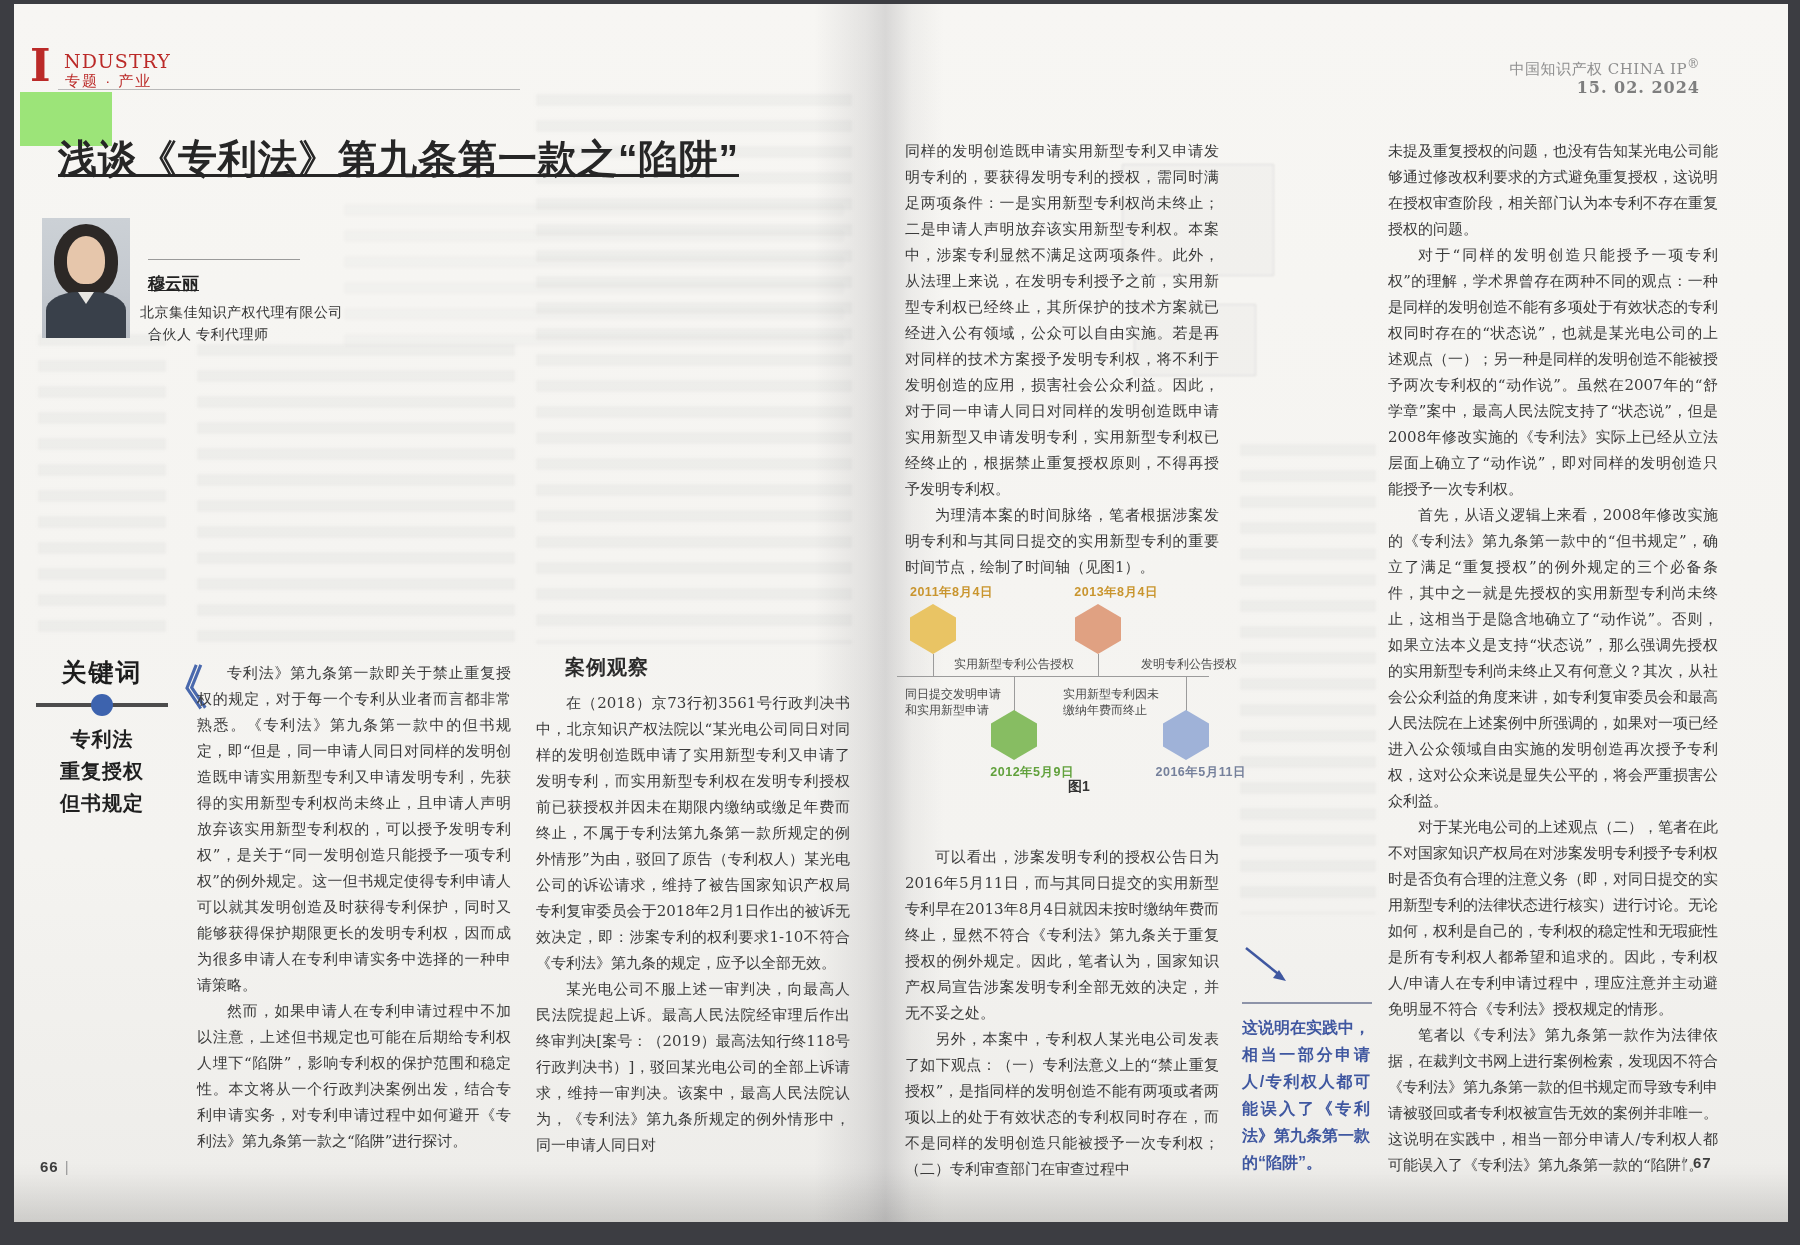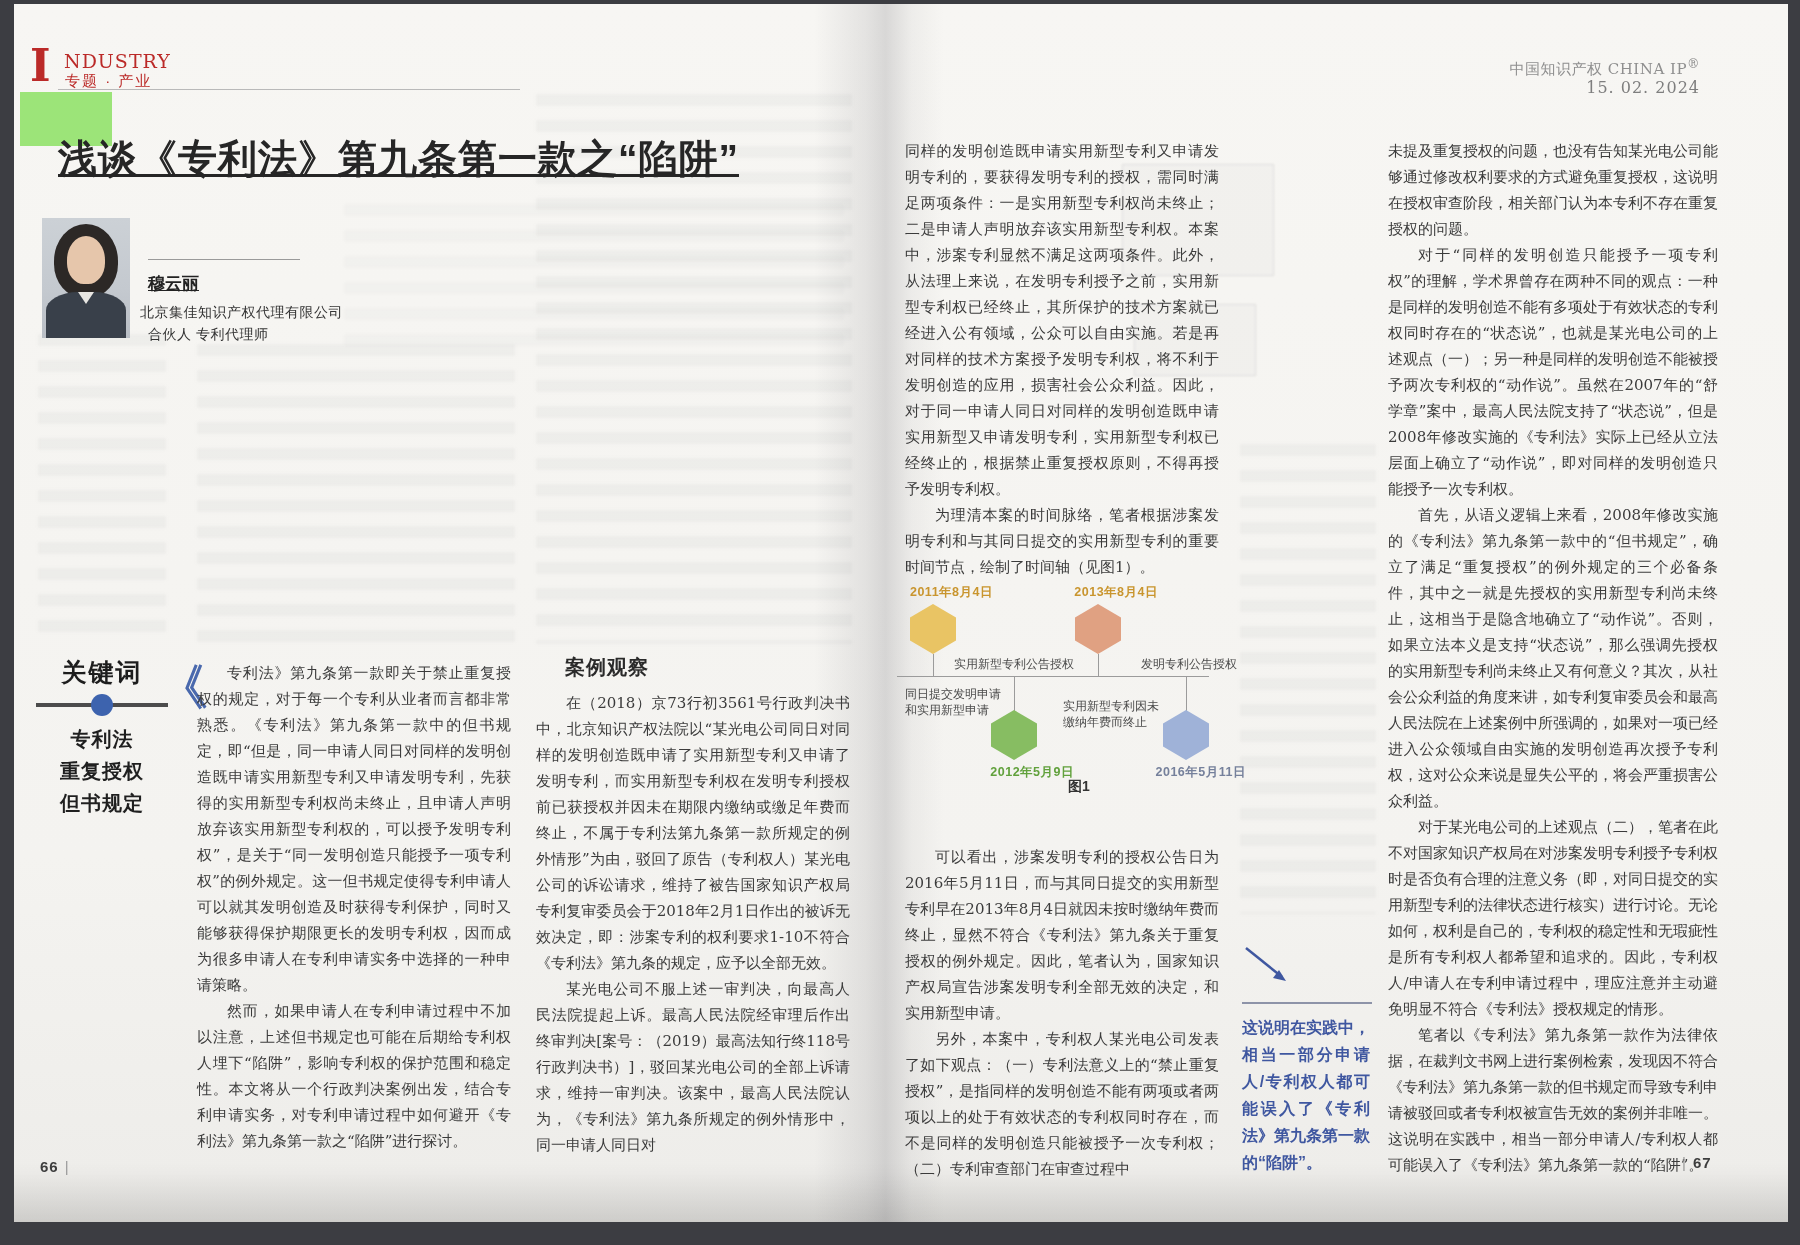--- a/index.html
+++ b/index.html
@@ -11,21 +11,21 @@
     color:#3b3b3b;text-align:justify;}
   .body-text p{margin:0;text-indent:2em;}
   .body-text p.noindent{text-indent:0;}
   .sec-heading{font-size:20px;font-weight:bold;color:#2a2a2a;letter-spacing:1px;}
   
   .mast-initial{font-family:"DejaVu Serif","Liberation Serif",serif;font-size:44px;font-weight:bold;line-height:1;}
   .mast-en{font-family:"DejaVu Serif","Liberation Serif",serif;font-size:19px;letter-spacing:1px;}
   .mast-cn{font-size:15px;letter-spacing:2px;}
   .mast-rule{height:1px;background:#b9b9b9;}
   .brand{font-family:"DejaVu Serif","Liberation Serif",serif;font-size:15px;color:#8f8f8f;text-align:right;letter-spacing:.5px;}
-  .brand-date{font-family:"DejaVu Serif","Liberation Serif",serif;font-size:16px;color:#7e7e7e;text-align:right;letter-spacing:1px;}
+  .brand-date{font-family:"DejaVu Serif","Liberation Serif",serif;font-size:16px;color:#7e7e7e;text-align:right;letter-spacing:1px;font-weight:bold;}
   
   .article-title{font-size:39px;font-weight:bold;color:#262626;letter-spacing:1px;white-space:nowrap;}
   .author-photo{width:88px;height:120px;background:linear-gradient(180deg,#ccd1d6 0%,#c4c9cf 60%,#b9bec5 100%);overflow:hidden;}
   .author-photo .hair{position:absolute;left:12px;top:6px;width:64px;height:74px;border-radius:50% 50% 46% 46%;background:#2c2826;}
   .author-photo .face{position:absolute;left:25px;top:18px;width:38px;height:48px;border-radius:50% 50% 44% 44%;background:#e6c6ab;}
   .author-photo .body{position:absolute;left:4px;top:74px;width:80px;height:46px;border-radius:40% 40% 0 0;background:#39404a;}
   .author-photo .collar{position:absolute;left:36px;top:74px;width:16px;height:12px;background:#e8e6e2;clip-path:polygon(50% 100%,0 0,100% 0);}
   .author-rule{height:1px;background:#9a9a9a;}
   .author-name{font-size:17px;font-weight:bold;color:#222;}
   .author-line{font-size:14px;color:#333;letter-spacing:.5px;}
@@ -147,30 +147,30 @@
     <div class="abs tl-date" style="left: 70px; top: 200px; color: rgb(97, 161, 60);">2012年5月9日</div>
     <div class="abs tl-date" style="left: 242px; top: 200px; color: rgb(117, 128, 155);">2016年5月11日</div>
 
     <div class="abs tl-label centered" style="left:55px;top:92px;">实用新型专利公告授权</div>
     <div class="abs tl-label centered" style="left:230px;top:92px;">发明专利公告授权</div>
 
     <div class="abs tl-label" style="left:21px;top:122px;">
       <div>同日提交发明申请</div>
       <div>和实用新型申请</div>
     </div>
-    <div class="abs tl-label" style="left:179px;top:122px;margin-top:12px;">
+    <div class="abs tl-label" style="left:179px;top:122px;">
       <div>实用新型专利因未</div>
       <div>缴纳年费而终止</div>
     </div>
 
     <div class="abs fig-caption" style="left:172px;top:214px;">图1</div>
   </div>
 
   <div class="abs body-text" style="left:891px;top:840px;width:314px;">
-    <p>可以看出，涉案发明专利的授权公告日为2016年5月11日，而与其同日提交的实用新型专利早在2013年8月4日就因未按时缴纳年费而终止，显然不符合《专利法》第九条关于重复授权的例外规定。因此，笔者认为，国家知识产权局宣告涉案发明专利全部无效的决定，和实用新型申请。</p>
+    <p>可以看出，涉案发明专利的授权公告日为2016年5月11日，而与其同日提交的实用新型专利早在2013年8月4日就因未按时缴纳年费而终止，显然不符合《专利法》第九条关于重复授权的例外规定。因此，笔者认为，国家知识产权局宣告涉案发明专利全部无效的决定，并无不妥之处。</p>
     <p>另外，本案中，专利权人某光电公司发表了如下观点：（一）专利法意义上的“禁止重复授权”，是指同样的发明创造不能有两项或者两项以上的处于有效状态的专利权同时存在，而不是同样的发明创造只能被授予一次专利权；（二）专利审查部门在审查过程中</p>
   </div>
 
   <div class="abs" style="left: 1228px; top: 940px; width: 130px; color: rgb(63, 87, 160);">
     <svg width="56" height="46">
       <line x1="4" y1="4" x2="40" y2="33" stroke="currentColor" stroke-width="2.5"></line>
       <path d="M44 37 L31 34 L37 26 Z" fill="currentColor"></path>
     </svg>
     <div class="pq-rule" style="margin:8px 0 10px 0;"></div>
     <div class="pullquote">这说明在实践中，相当一部分申请人/专利权人都可能误入了《专利法》第九条第一款的“陷阱”。</div>

